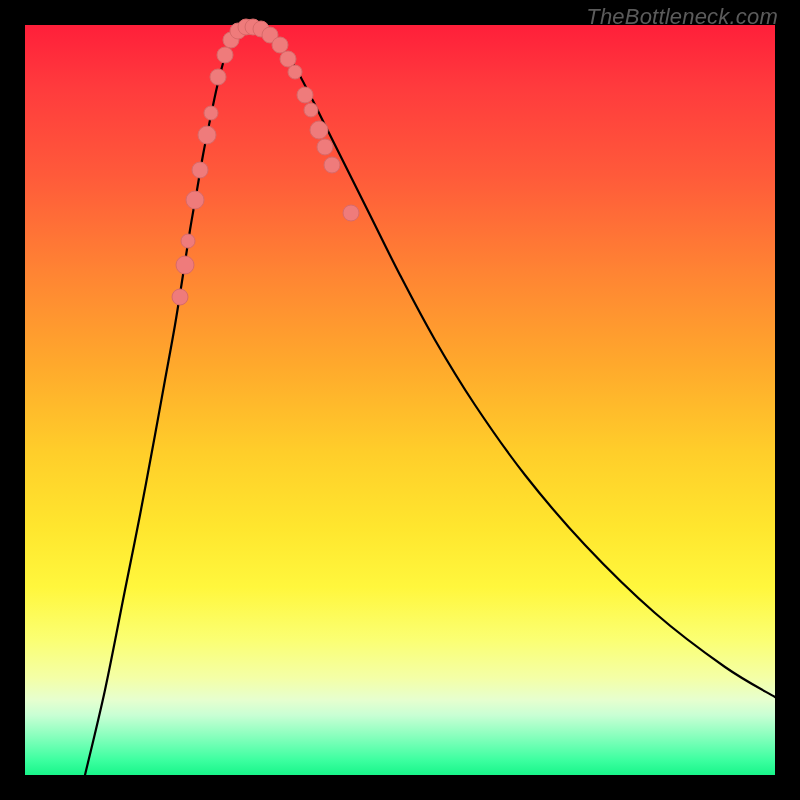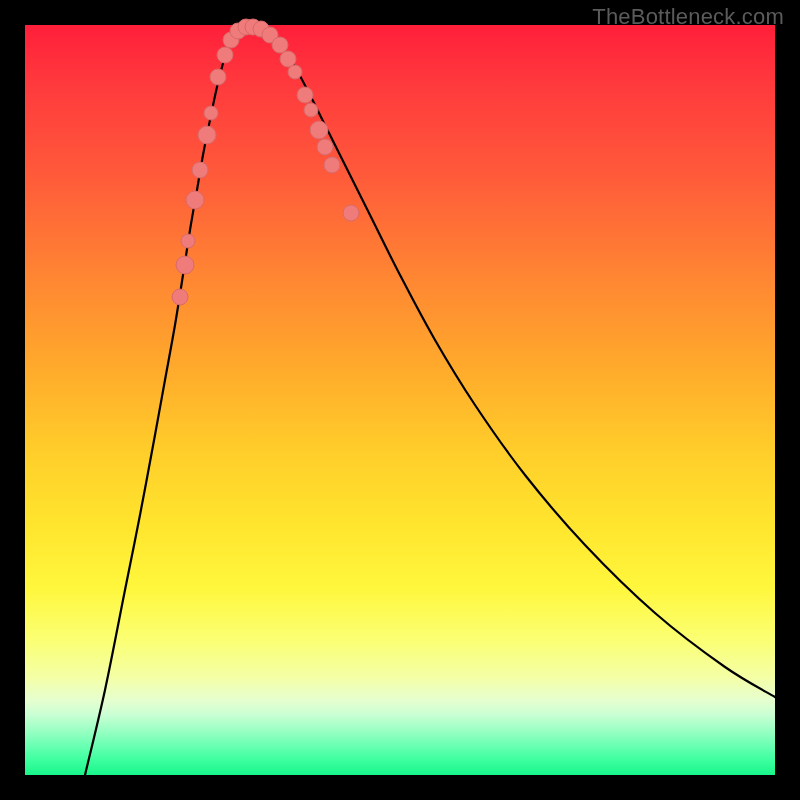--- a/index.html
+++ b/index.html
@@ -39,25 +39,26 @@
       #c9ffd4 92%,
       #9bffc4 94%,
       #6cffb3 96%,
       #3dffa0 98%,
       #18f58a 100%
     );
   }
   .watermark {
     position: absolute;
     top: 4px;
-    right: 16px;
+    right: 22px;
     color: #5b5b5b;
     font-size: 22px;
     letter-spacing: 0.2px;
     user-select: none;
+    font-style: italic;
   }
   svg.curve {
     position: absolute;
     left: 0;
     top: 0;
     width: 750px;
     height: 750px;
     overflow: visible;
   }
   .curve path {

